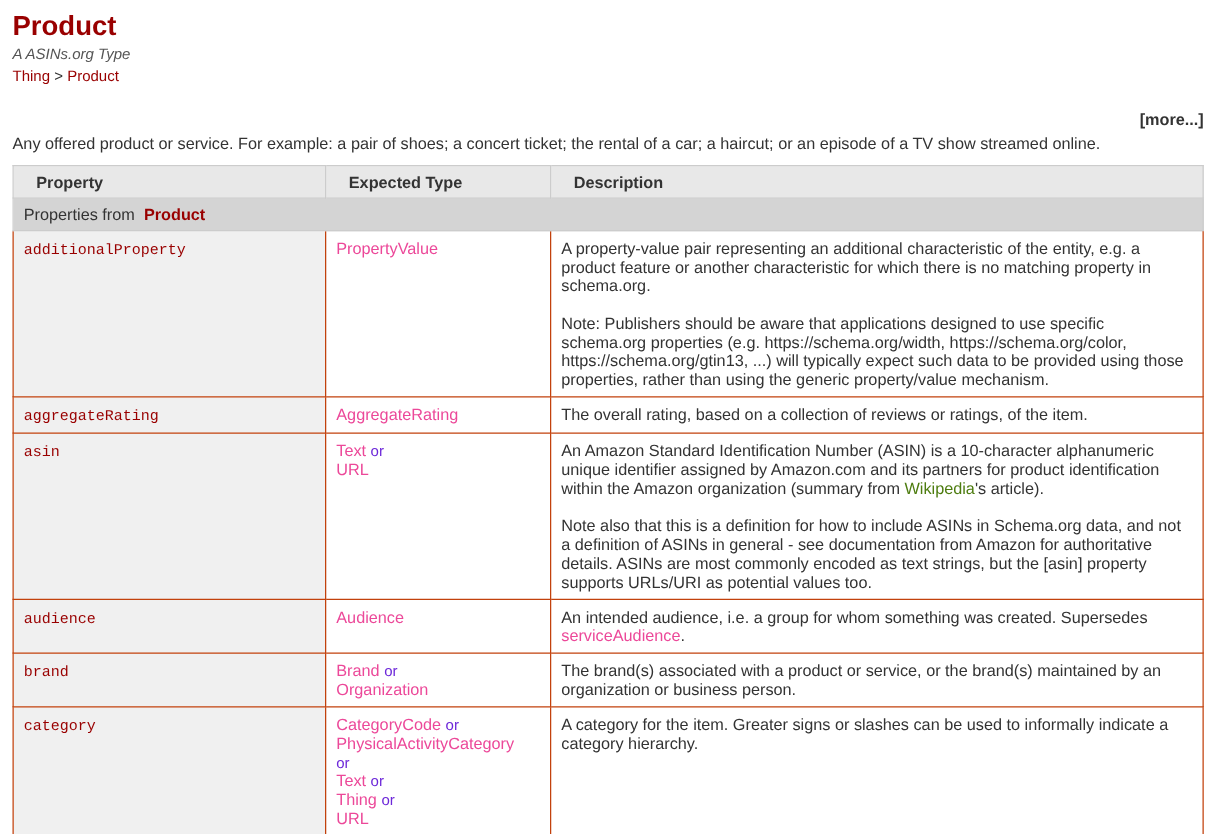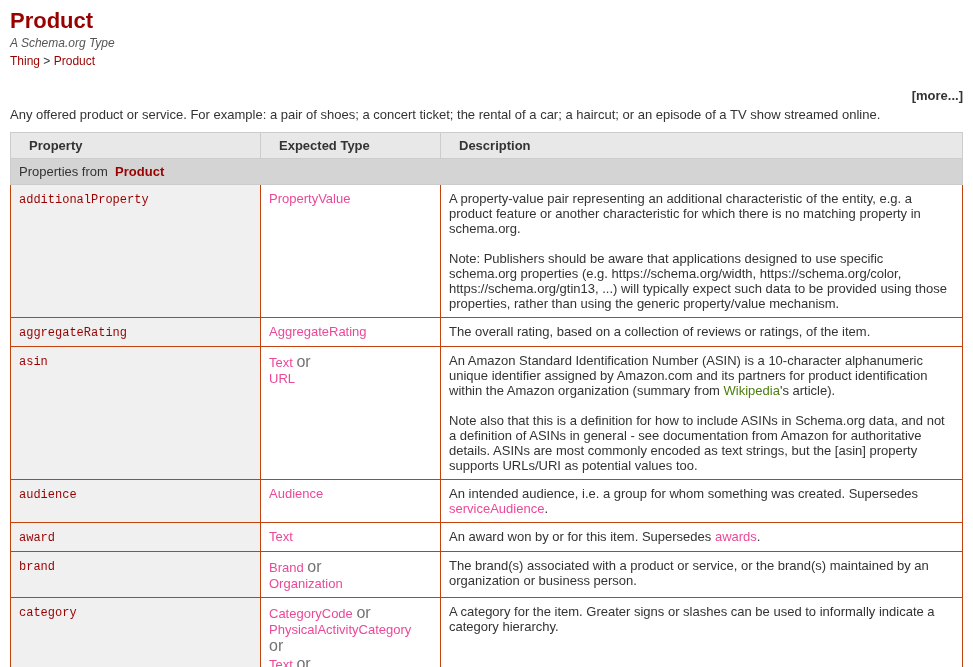--- a/index.html
+++ b/index.html
@@ -85,29 +85,29 @@
     }
     a.schema-link {
       color: #ec4899;
       text-decoration: none;
     }
     a.wiki-link {
       color: #4d7c0f;
       text-decoration: none;
     }
     .or-text {
-      font-size: 16px;
-      color: #737373;
+      font-size: 12px;
+      color: #6d28d9;
     }
   </style>
 </head>
 <body>
 
 <h1 class="page-title">Product</h1>
-<div class="schema-type">A Schema.org Type</div>
+<div class="schema-type">A ASINs.org Type</div>
 <div class="breadcrumb">
   <a href="#">Thing</a>
   &gt;
   <a href="#">Product</a>
 </div>
 <div class="more-link">[more...]</div>
 <p class="description">Any offered product or service. For example: a pair of shoes; a concert ticket; the rental of a car; a haircut; or an episode of a TV show streamed online.</p>
 
 <table>
   <thead>
@@ -173,31 +173,20 @@
         <span class="prop-name">audience</span>
       </td>
       <td class="type-col">
         <a href="#" class="schema-link">Audience</a>
       </td>
       <td>
         An intended audience, i.e. a group for whom something was created. Supersedes <a href="#" class="schema-link">serviceAudience</a>.
       </td>
     </tr>
 
-    <tr>
-      <td class="prop-col">
-        <span class="prop-name">award</span>
-      </td>
-      <td class="type-col">
-        <a href="#" class="schema-link">Text</a>
-      </td>
-      <td>
-        An award won by or for this item. Supersedes <a href="#" class="schema-link">awards</a>.
-      </td>
-    </tr>
 
     <tr>
       <td class="prop-col">
         <span class="prop-name">brand</span>
       </td>
       <td class="type-col">
         <a href="#" class="schema-link">Brand</a>
         <span class="or-text"> or</span><br>
         <a href="#" class="schema-link">Organization</a>
       </td>

